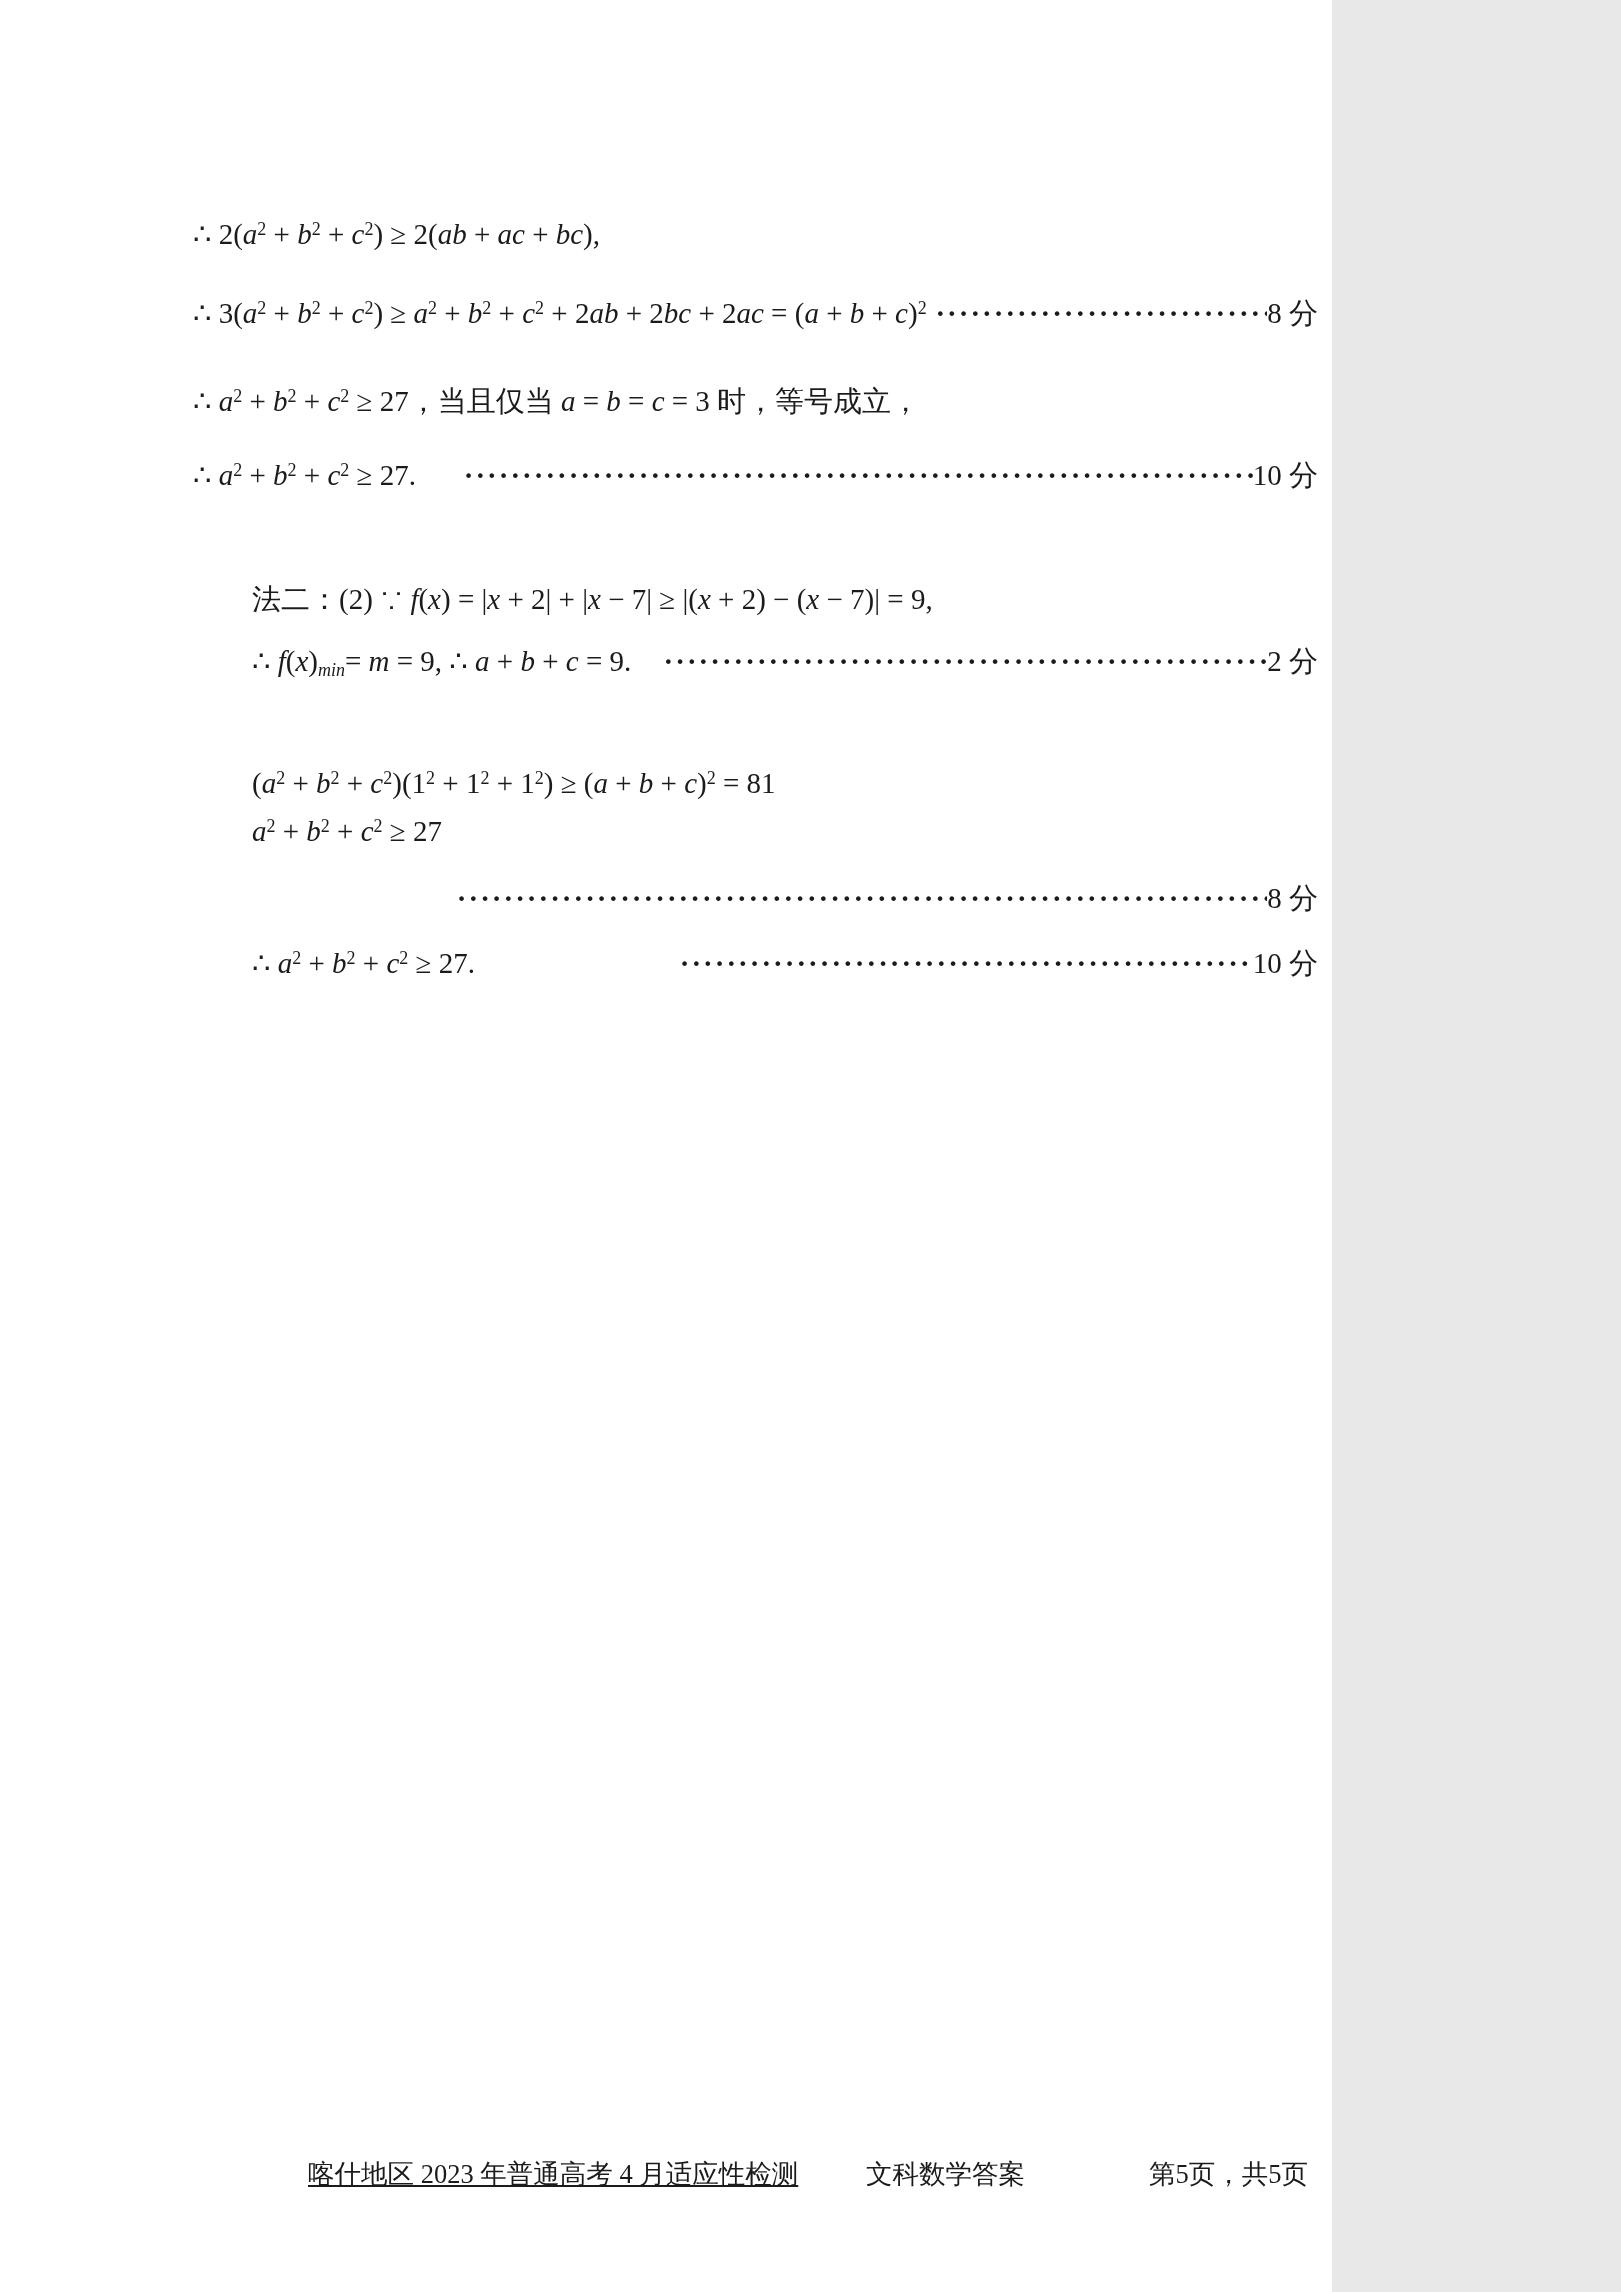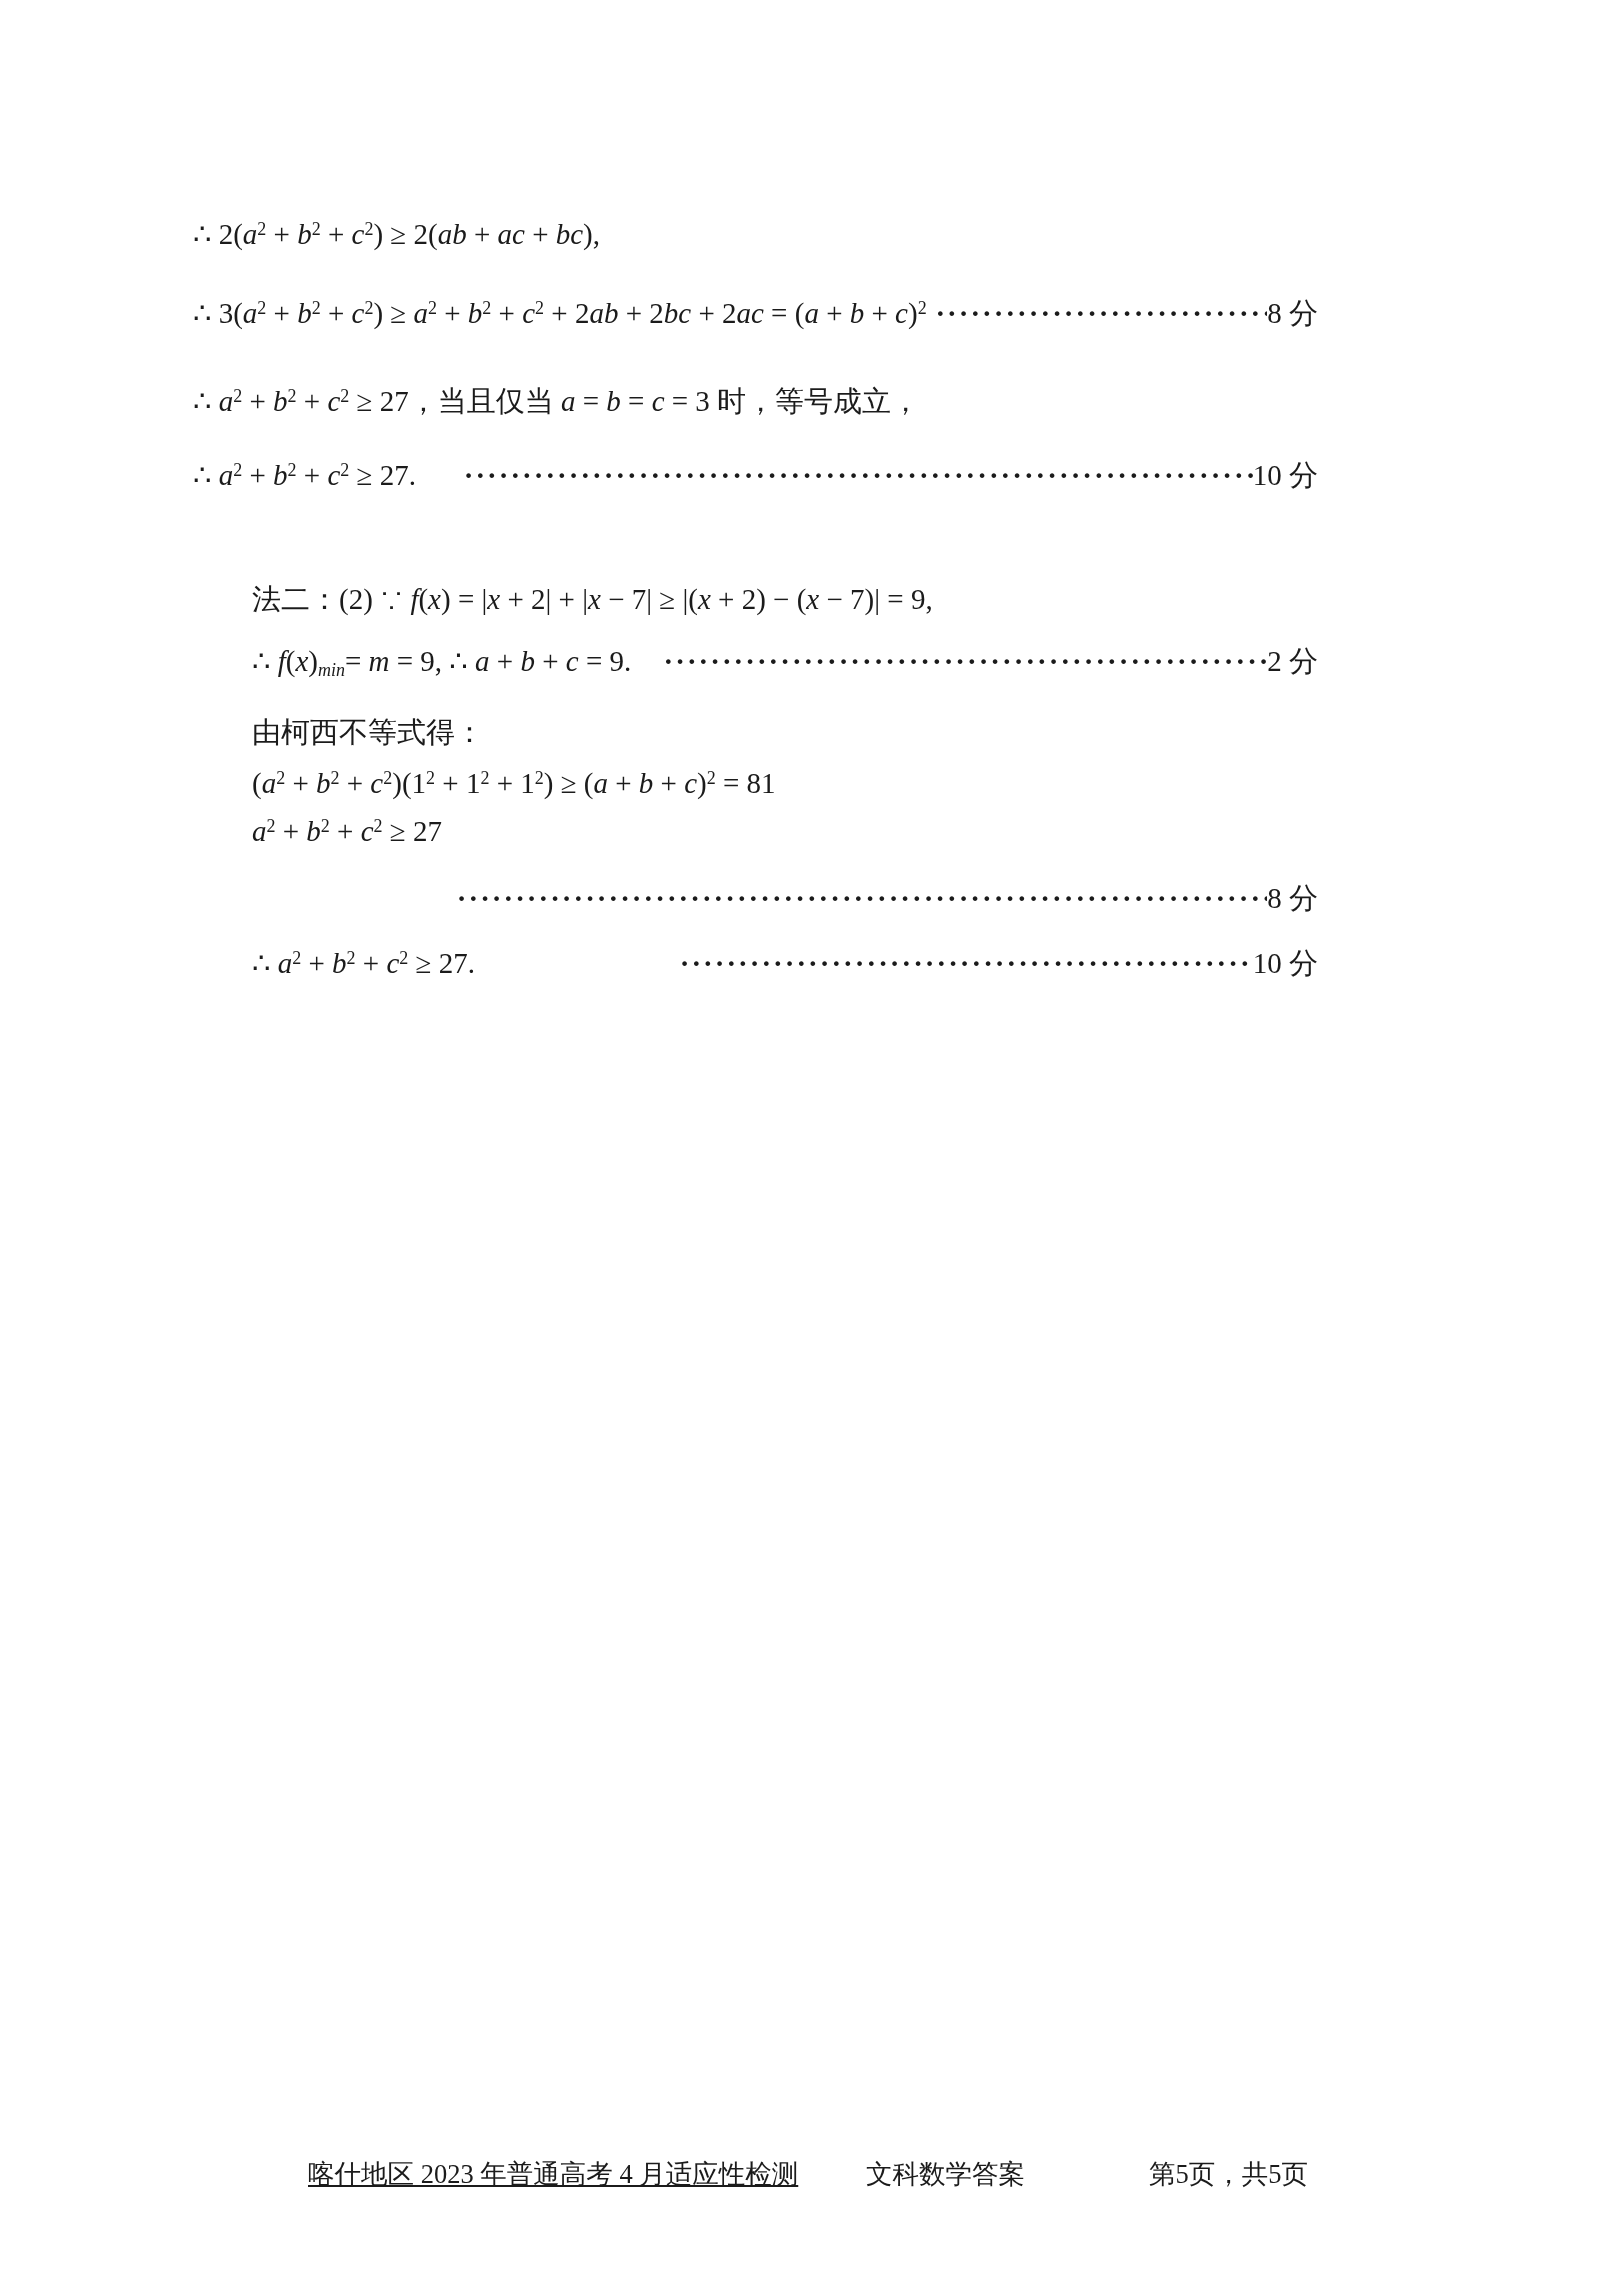--- a/index.html
+++ b/index.html
@@ -1,18 +1,18 @@
 <!DOCTYPE html>
 <html><head>
 <meta charset="utf-8">
 <style>
   html,body{margin:0;padding:0;background:#e8e8e8;}
   .page{
     position:relative;
-    width:1621px;height:2293px;
+    width:1332px;height:2293px;
     background:#ffffff;
     color:#1b1b1b;
     font-family:"Liberation Serif","DejaVu Serif",serif;
     overflow:hidden;
   }
   .ln{
     position:absolute;
     display:flex;
     align-items:baseline;
     font-size:29px;
@@ -89,23 +89,20 @@
 
   <div class="ln b2" style="top:643px">
     <span class="f">∴ <i>f</i>(<i>x</i>)</span>
     <span class="f sub"><i>min</i></span>
     <span class="f"> = <i>m</i> = 9, ∴ <i>a</i> + <i>b</i> + <i>c</i> = 9.</span>
     <span class="sp sp24"></span>
     <span class="leader">········································································································································</span>
     <span class="score">2 分</span>
   </div>
 
-  <div class="ln b2" style="top:714px">
-    <span class="f">由柯西不等式得：</span>
-  </div>
 
   <div class="ln b2" style="top:765px">
     <span class="f">(<i>a</i><sup>2</sup> + <i>b</i><sup>2</sup> + <i>c</i><sup>2</sup>)(1<sup>2</sup> + 1<sup>2</sup> + 1<sup>2</sup>) ≥ (<i>a</i> + <i>b</i> + <i>c</i>)<sup>2</sup> = 81</span>
   </div>
 
   <div class="ln b2" style="top:813px">
     <span class="f"><i>a</i><sup>2</sup> + <i>b</i><sup>2</sup> + <i>c</i><sup>2</sup> ≥ 27</span>
   </div>
 
   <div class="ln b2" style="top:880px">

